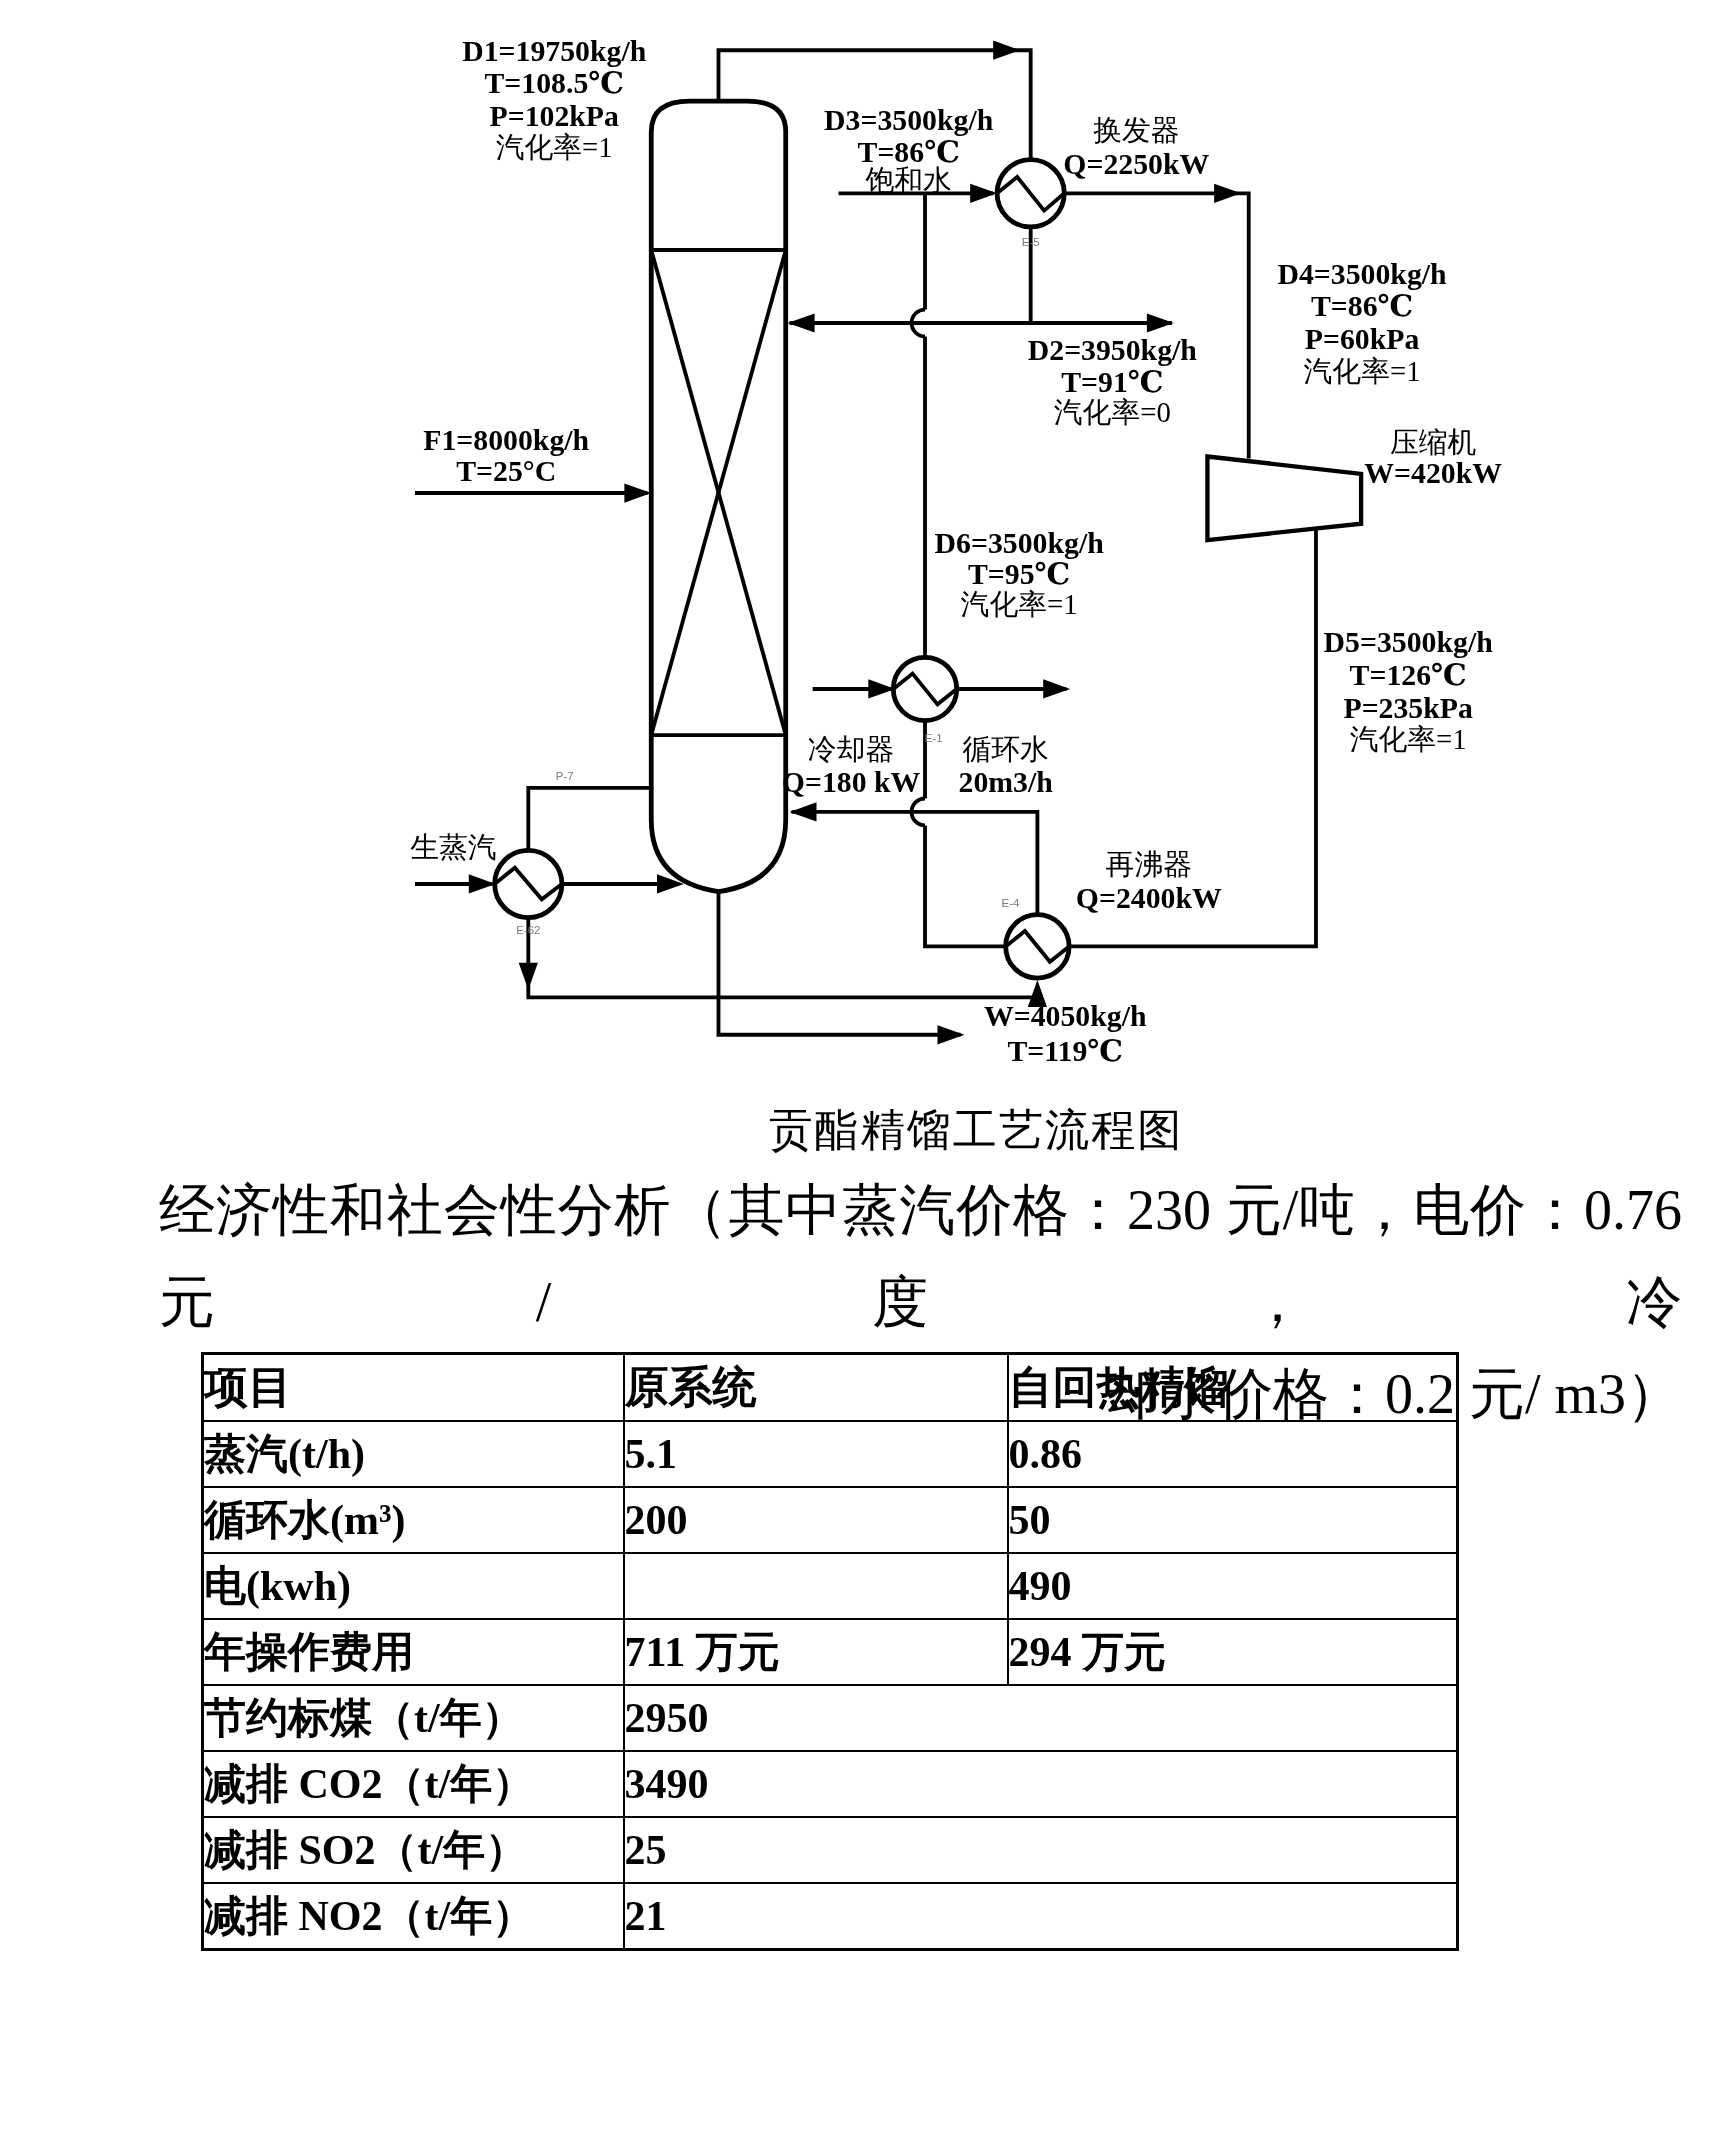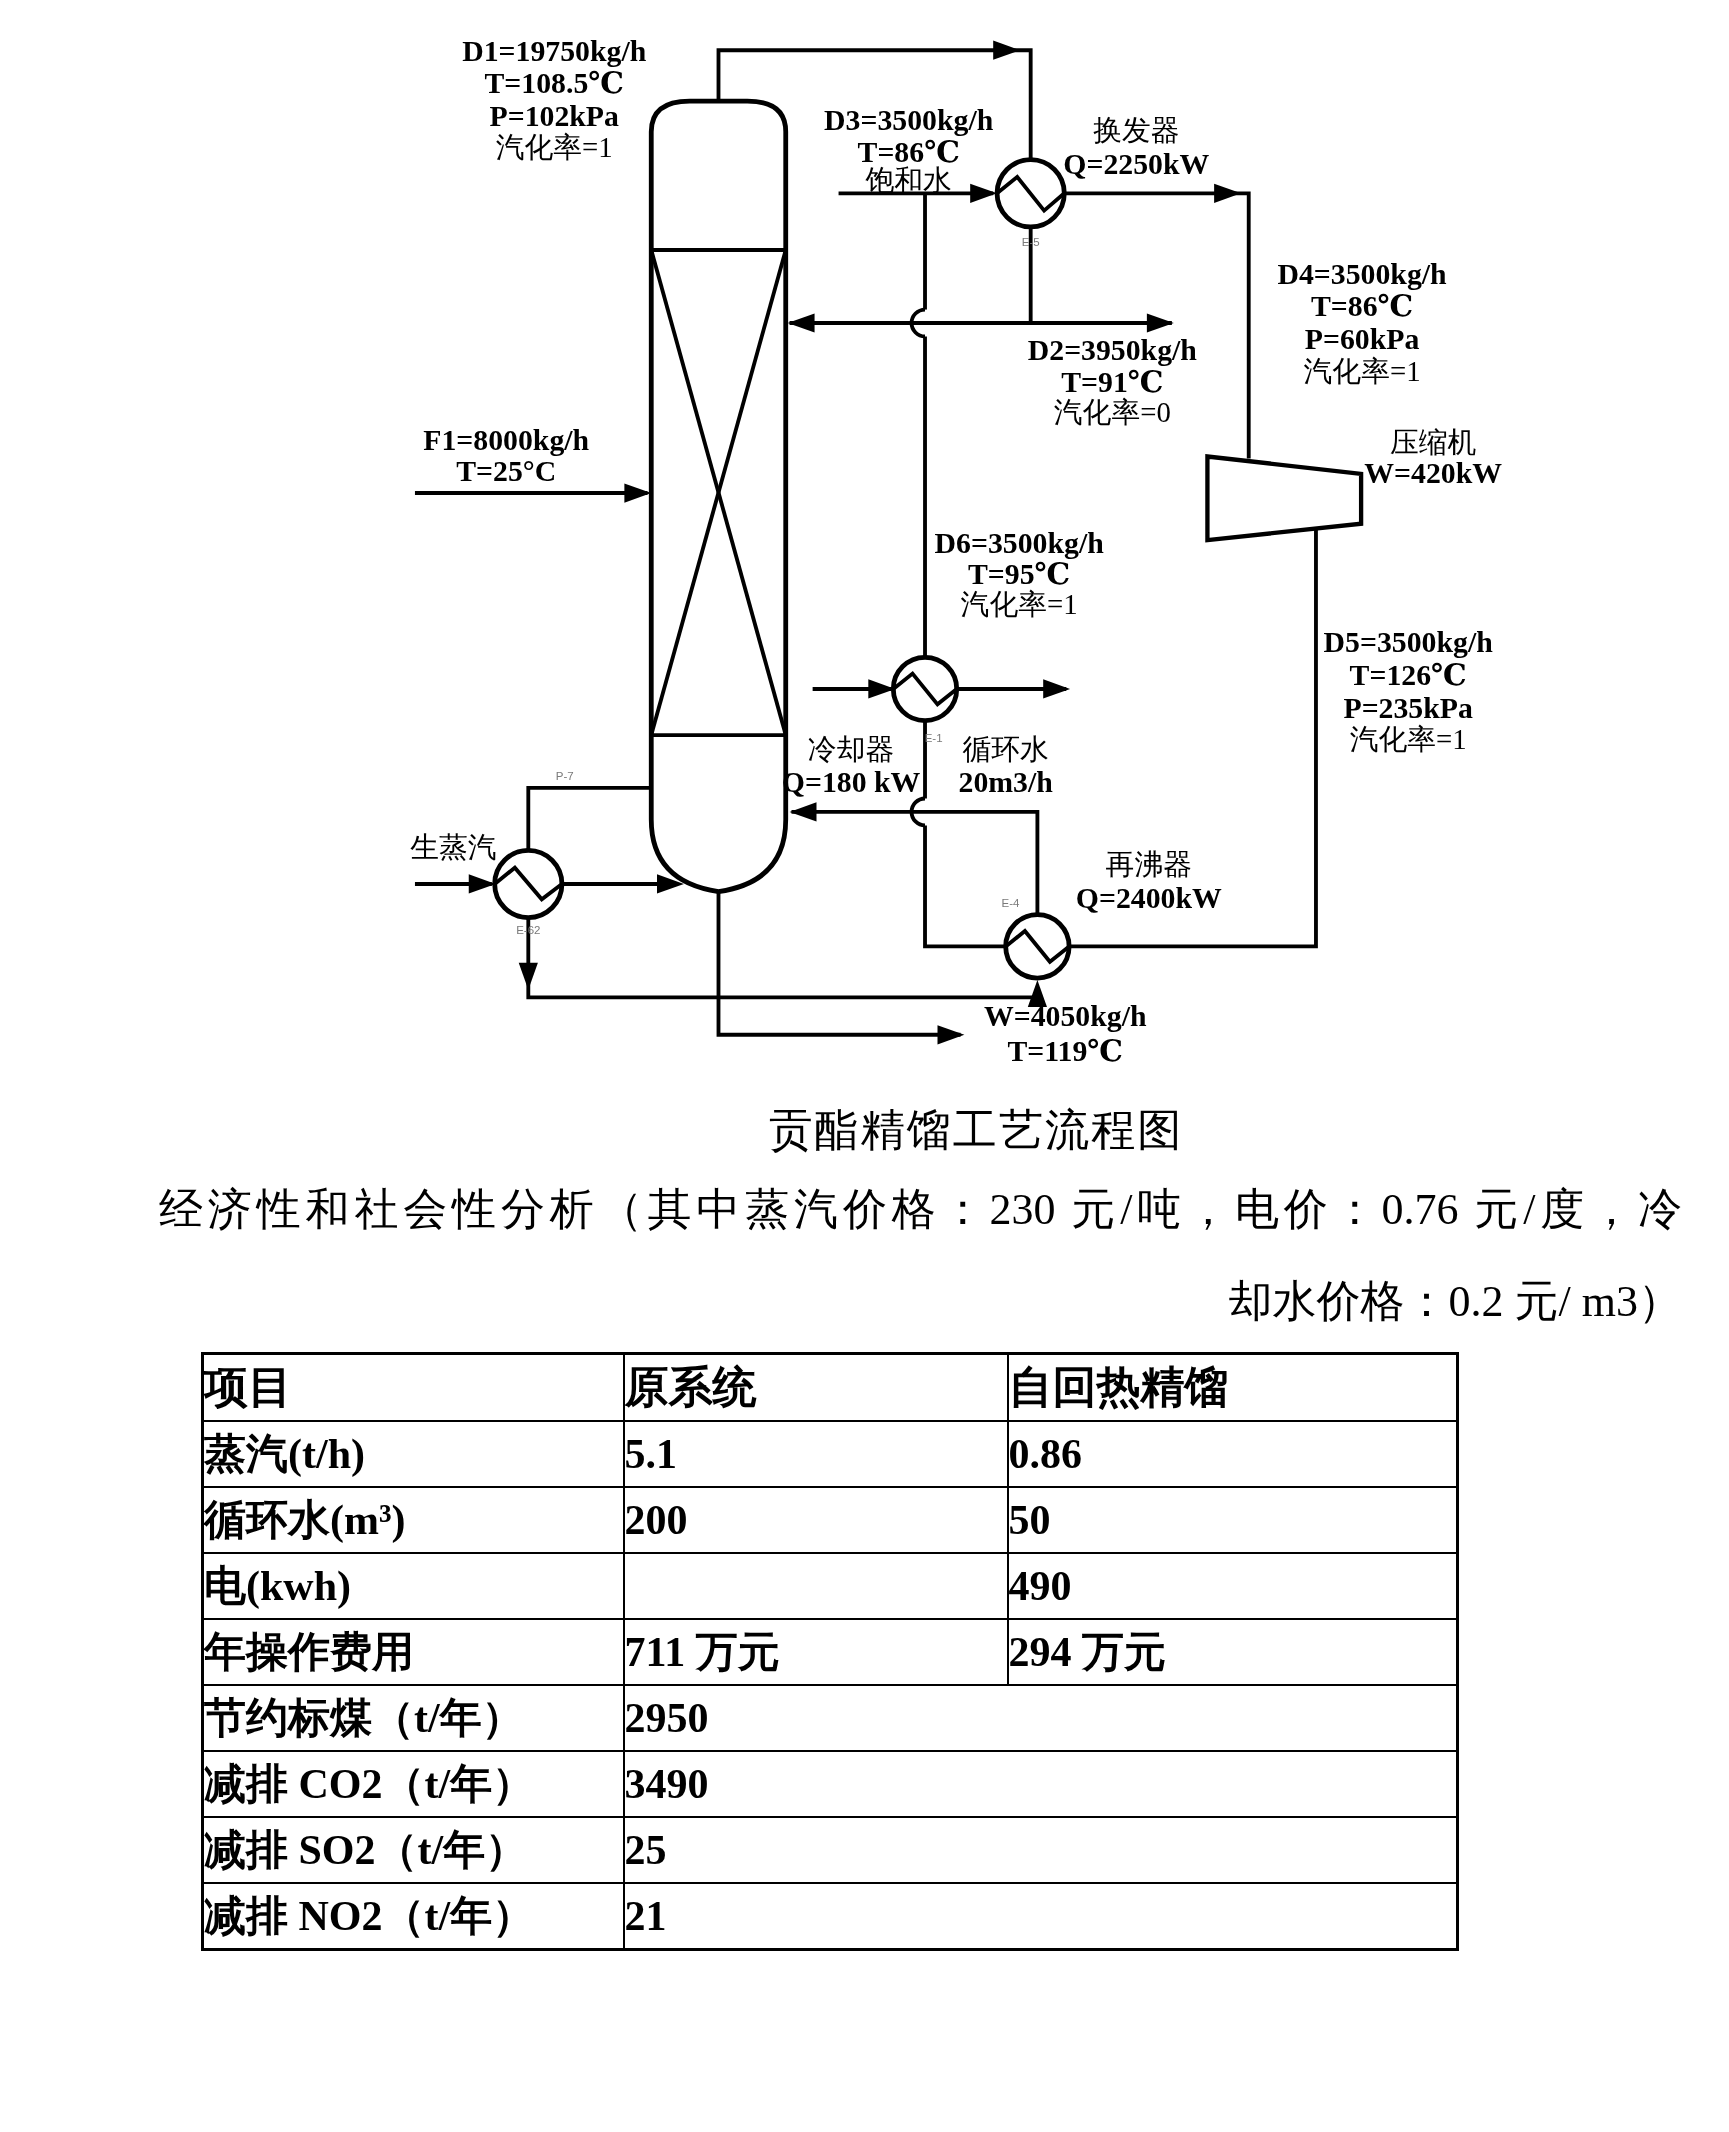--- a/index.html
+++ b/index.html
@@ -9,21 +9,21 @@
   .pipe{stroke:#000;stroke-width:4;fill:none;}
   .wall{stroke:#000;stroke-width:5;fill:#fff;}
   .eq{stroke:#000;stroke-width:5;fill:#fff;}
   .zig{stroke:#000;stroke-width:4;fill:none;}
   .ah{fill:#000;stroke:none;}
   text{fill:#000;}
   .t-num{font-family:"Liberation Serif","DejaVu Serif",serif;font-weight:700;font-size:31px;text-anchor:middle;}
   .t-cjk{font-family:"Liberation Serif","DejaVu Serif",serif;font-weight:400;font-size:30px;text-anchor:middle;}
   .t-tag{font-family:"Liberation Sans","DejaVu Sans",sans-serif;font-size:12px;fill:#7a7a7a;text-anchor:middle;}
   .t-cap{font-family:"Liberation Serif","DejaVu Serif",serif;font-size:46px;text-anchor:middle;letter-spacing:2px;}
-  #para{position:absolute;left:60px;top:1164px;width:1622px;font-size:44px;line-height:92px;}
+  #para{position:absolute;left:60px;top:1164px;width:1622px;font-size:56px;line-height:92px;}
   #para .l1{text-align:justify;text-align-last:justify;padding-left:99px;}
   #para .l2{text-align:right;}
   #ecotable{position:absolute;left:201px;top:1352px;border-collapse:collapse;table-layout:fixed;
             width:1255px;font-size:42px;}
   #ecotable th,#ecotable td{border:2.9px solid #000;text-align:left;vertical-align:middle;
             padding:0;overflow:hidden;}
   #ecotable{border:3.8px solid #000;}
   #ecotable th{height:65px;font-size:44px;font-weight:700;}
   #ecotable td{height:64px;font-weight:700;}
 </style>

